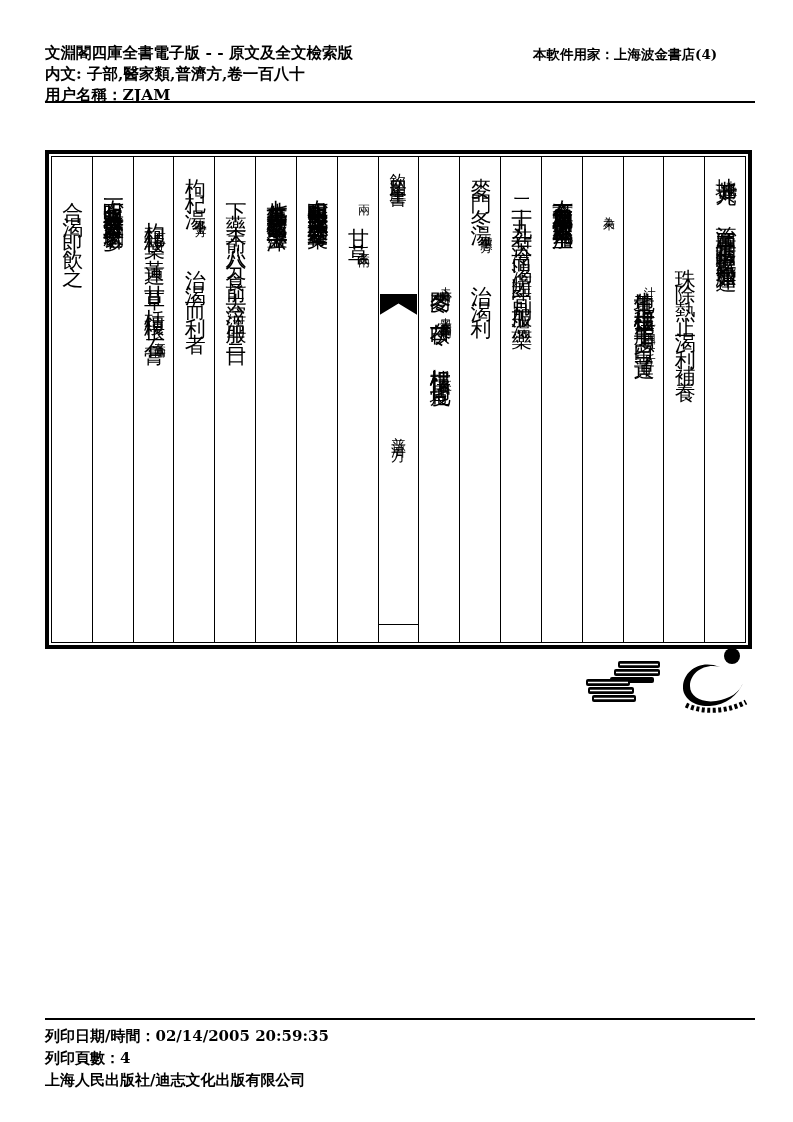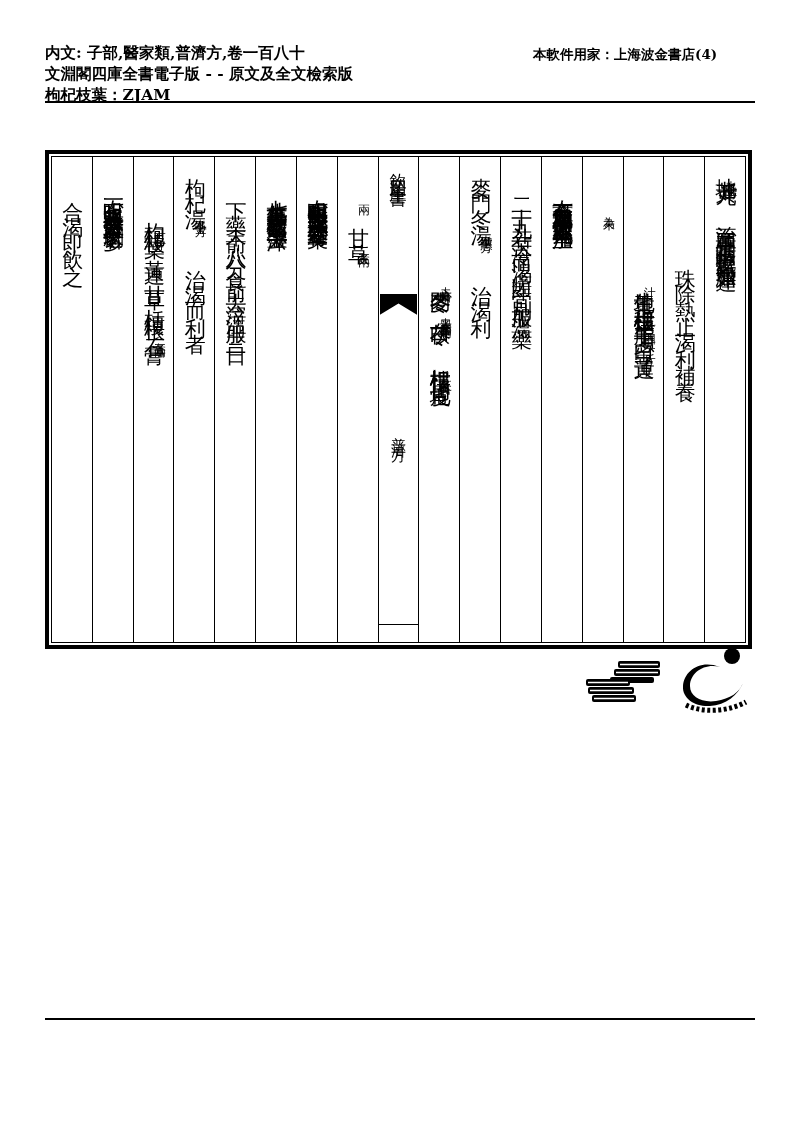--- a/index.html
+++ b/index.html
@@ -50,23 +50,23 @@
   .footer{position:absolute;left:45px;top:1025px;width:600px;font-weight:700;
           font-size:15px;line-height:22px;}
   .footer p{margin:0;}
 </style>
 </head>
 <body>
 
 <div class="page">
 
   <div class="header-left">
+    <p>文淵閣四庫全書電子版 - - 原文及全文檢索版</p>
     <p>内文: 子部,醫家類,普濟方,卷一百八十</p>
-    <p>文淵閣四庫全書電子版 - - 原文及全文檢索版</p>
-    <p>枸杞枝葉：ZJAM</p>
+    <p>用户名稱：ZJAM</p>
   </div>
   <div class="header-right">
     <p>本軟件用家：上海波金書店(4)</p>
   </div>
   <div class="header-rule"></div>
 
   <div class="book">
     <div class="book-inner" id="book-grid">
         <div class="col" style="padding-top: 4px; letter-spacing: 3.3px;"><span>地黃丸</span><span class="note" style="height: 30px;">出千金方</span><span class="gapseg" style="height: 8px;"></span><span>治面黃手足黃咽中乾燥氣短脈如連</span></div>
         <div class="col" style="padding-top: 95px; letter-spacing: 16px;"><span>珠除熱止渴利補養</span></div>
@@ -112,14 +112,19 @@
       </g>
     </svg>
     <svg class="logo-brush" width="87" height="70" viewBox="0 0 87 70">
       <circle cx="64" cy="11" r="8" fill="#000"></circle>
       <path d="M52 22 C36 18 22 28 22 41 C22 52 34 58 48 56 C62 54 72 47 75 38 C70 50 58 60 42 61 C28 62 14 54 15 41 C16 26 32 14 52 22 Z" fill="#000"></path>
       <path d="M18 60 C34 68 60 67 78 57" stroke="#000" stroke-width="5" fill="none" stroke-dasharray="3 2.5"></path>
     </svg>
   </div>
 
   <div class="footer-rule"></div>
+  <div class="footer">
+    <p>列印日期/時間：02/14/2005 20:59:35</p>
+    <p>列印頁數：4</p>
+    <p>上海人民出版社/迪志文化出版有限公司</p>
+  </div>
 
 </div>
 
 </body></html>

